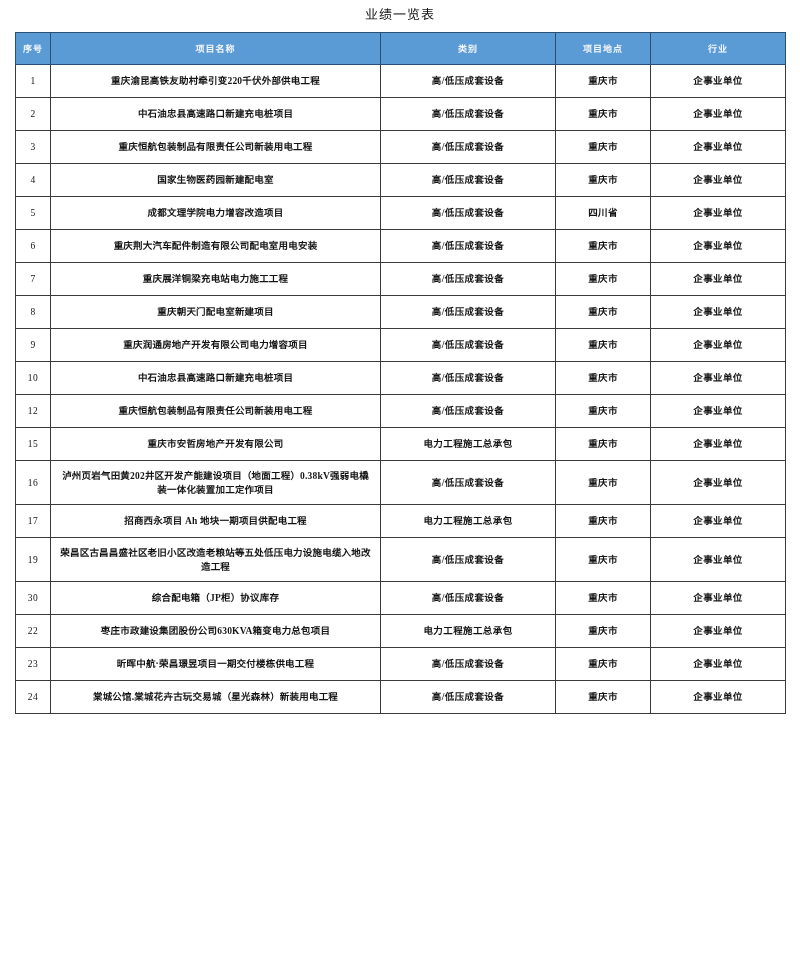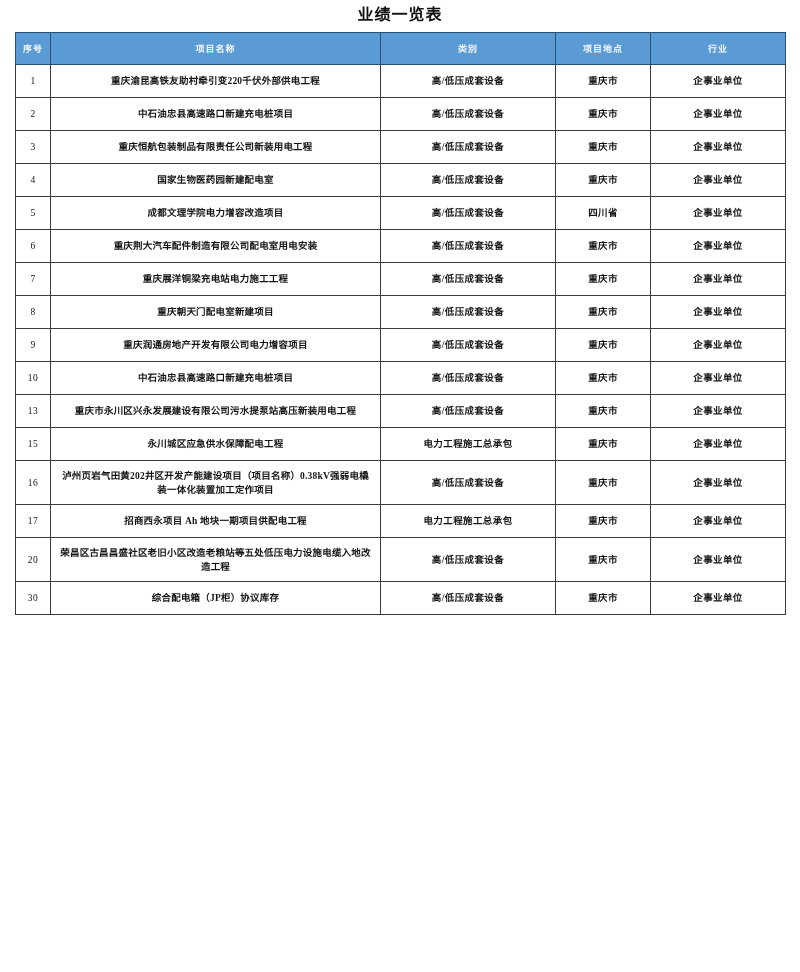--- a/index.html
+++ b/index.html
@@ -16,22 +16,22 @@
     overflow: hidden;
   }
   .page {
     position: relative;
     width: 800px;
     height: 972px;
     box-sizing: border-box;
   }
   .doc-title {
     text-align: center;
-    font-size: 16px;
-    font-weight: 700;
+    font-size: 13px;
+    font-weight: 400;
     letter-spacing: 1px;
     color: #111111;
     padding-top: 5px;
     padding-bottom: 7px;
     line-height: 20px;
     font-family: "Liberation Serif", "DejaVu Serif", serif;
   }
   .table-wrap {
     padding: 0 15px 0 15px;
     box-sizing: border-box;
@@ -183,57 +183,78 @@
             <td class="ind">企事业单位</td>
           </tr>
           <tr>
             <td class="seq">10</td>
             <td class="name">中石油忠县高速路口新建充电桩项目</td>
             <td class="cat">高/低压成套设备</td>
             <td class="loc">重庆市</td>
             <td class="ind">企事业单位</td>
           </tr>
           <tr>
-            <td class="seq">13</td>
-            <td class="name">重庆市永川区兴永发展建设有限公司污水提泵站高压新装用电工程</td>
+            <td class="seq">12</td>
+            <td class="name">重庆恒航包装制品有限责任公司新装用电工程</td>
             <td class="cat">高/低压成套设备</td>
             <td class="loc">重庆市</td>
             <td class="ind">企事业单位</td>
           </tr>
           <tr>
             <td class="seq">15</td>
-            <td class="name">永川城区应急供水保障配电工程</td>
+            <td class="name">重庆市安哲房地产开发有限公司</td>
             <td class="cat">电力工程施工总承包</td>
             <td class="loc">重庆市</td>
             <td class="ind">企事业单位</td>
           </tr>
           <tr class="tall">
             <td class="seq">16</td>
-            <td class="name">泸州页岩气田黄202井区开发产能建设项目（项目名称）0.38kV强弱电橇装一体化装置加工定作项目</td>
+            <td class="name">泸州页岩气田黄202井区开发产能建设项目（地面工程）0.38kV强弱电橇装一体化装置加工定作项目</td>
             <td class="cat">高/低压成套设备</td>
             <td class="loc">重庆市</td>
             <td class="ind">企事业单位</td>
           </tr>
           <tr>
             <td class="seq">17</td>
             <td class="name">招商西永项目 Ah 地块一期项目供配电工程</td>
             <td class="cat">电力工程施工总承包</td>
             <td class="loc">重庆市</td>
             <td class="ind">企事业单位</td>
           </tr>
           <tr class="tall">
-            <td class="seq">20</td>
+            <td class="seq">19</td>
             <td class="name">荣昌区古昌昌盛社区老旧小区改造老粮站等五处低压电力设施电缆入地改造工程</td>
             <td class="cat">高/低压成套设备</td>
             <td class="loc">重庆市</td>
             <td class="ind">企事业单位</td>
           </tr>
           <tr>
             <td class="seq">30</td>
             <td class="name">综合配电箱（JP柜）协议库存</td>
+            <td class="cat">高/低压成套设备</td>
+            <td class="loc">重庆市</td>
+            <td class="ind">企事业单位</td>
+          </tr>
+          <tr>
+            <td class="seq">22</td>
+            <td class="name">枣庄市政建设集团股份公司630KVA箱变电力总包项目</td>
+            <td class="cat">电力工程施工总承包</td>
+            <td class="loc">重庆市</td>
+            <td class="ind">企事业单位</td>
+          </tr>
+          <tr>
+            <td class="seq">23</td>
+            <td class="name">昕晖中航·荣昌璟昱项目一期交付楼栋供电工程</td>
+            <td class="cat">高/低压成套设备</td>
+            <td class="loc">重庆市</td>
+            <td class="ind">企事业单位</td>
+          </tr>
+          <tr>
+            <td class="seq">24</td>
+            <td class="name">棠城公馆.棠城花卉古玩交易城（星光森林）新装用电工程</td>
             <td class="cat">高/低压成套设备</td>
             <td class="loc">重庆市</td>
             <td class="ind">企事业单位</td>
           </tr>
         </tbody>
     </table>
   </div>
 
 </div>
 

